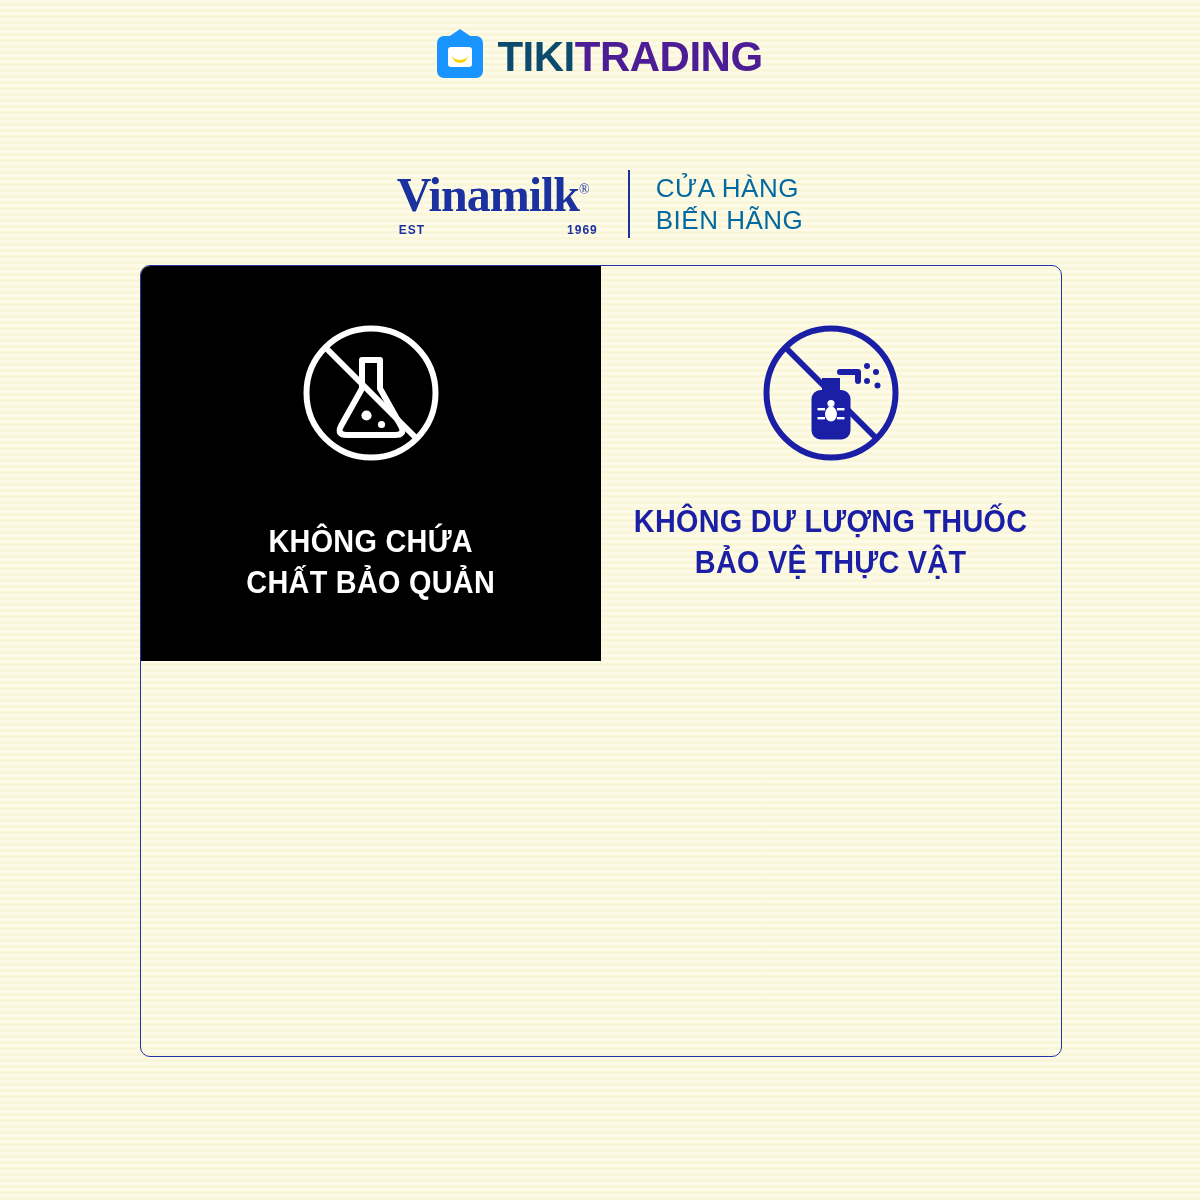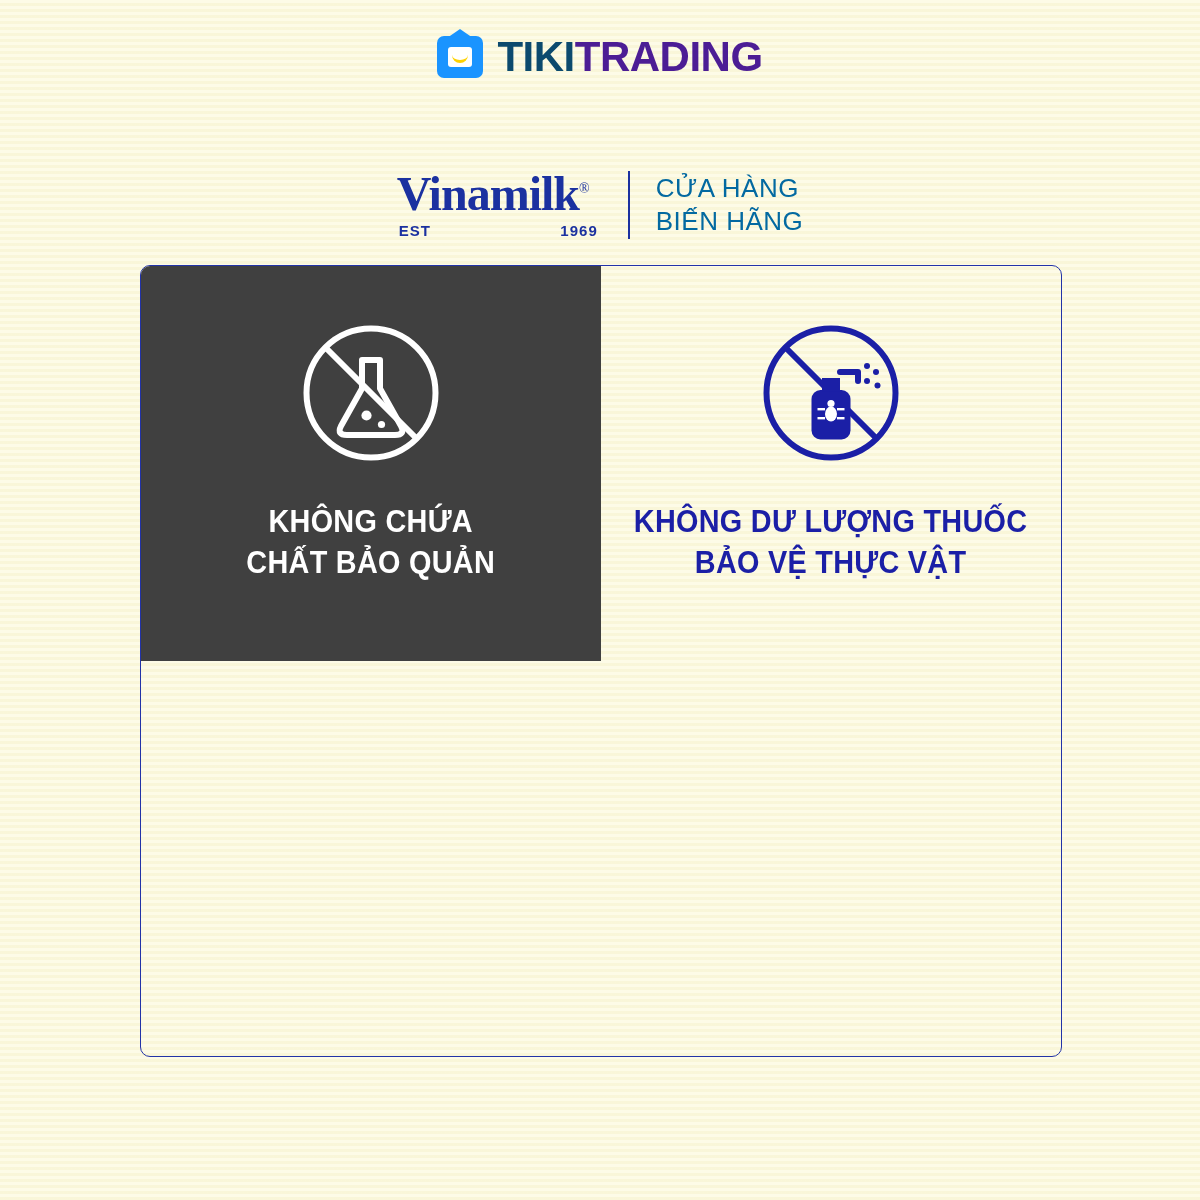--- a/index.html
+++ b/index.html
@@ -120,21 +120,21 @@
     letter-spacing: -1px;
   }
   .vinamilk-reg {
     font-size: 14px;
     vertical-align: super;
     font-weight: normal;
   }
   .vinamilk-sub {
     display: flex;
     justify-content: space-between;
-    font-size: 15px;
+    font-size: 12px;
     font-weight: bold;
     letter-spacing: 1px;
     margin-top: 4px;
     padding: 0 4px 0 2px;
   }
   .brand-divider {
     width: 2px;
     height: 68px;
     background: #1b31a0;
   }
@@ -160,21 +160,21 @@
     grid-template-rows: 1fr 1fr;
   }
   .cell {
     display: flex;
     flex-direction: column;
     align-items: center;
     justify-content: flex-start;
     padding-top: 52px;
     box-sizing: border-box;
   }
-  .cell.filled { background: #404040; }
+  .cell.filled { background: #000000; gap: 20px; }
   .cell.plain  { background: transparent; }
   .cell-icon {
     width: 150px;
     height: 150px;
     margin-bottom: 34px;
   }
   .cell-title {
     text-align: center;
     font-weight: bold;
     font-size: 31px;

